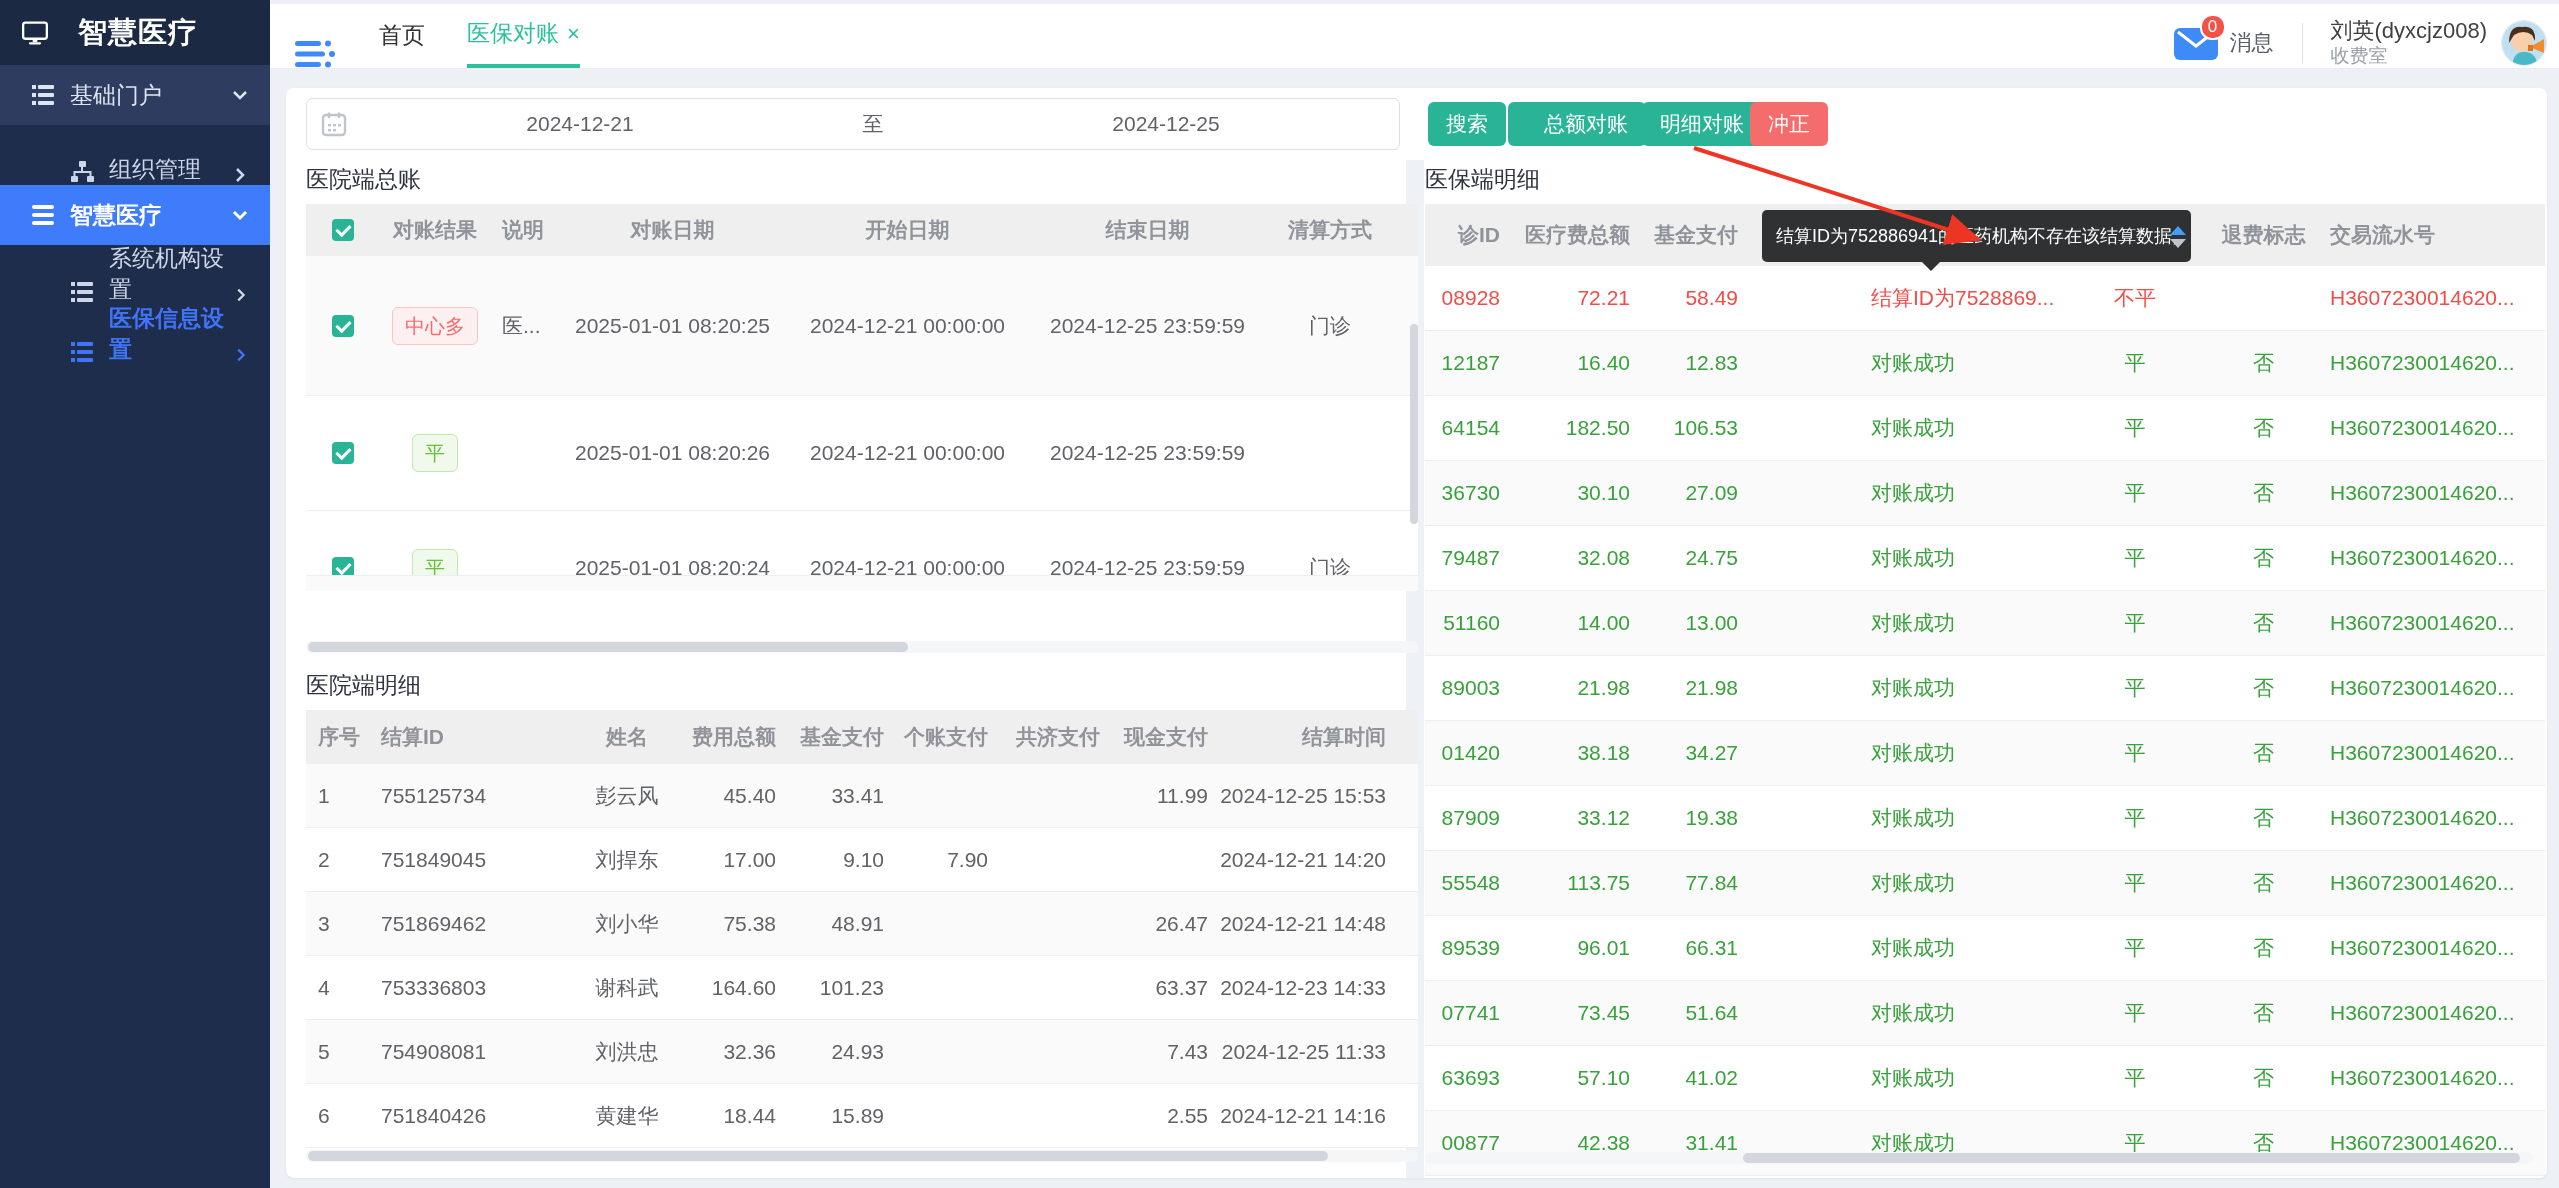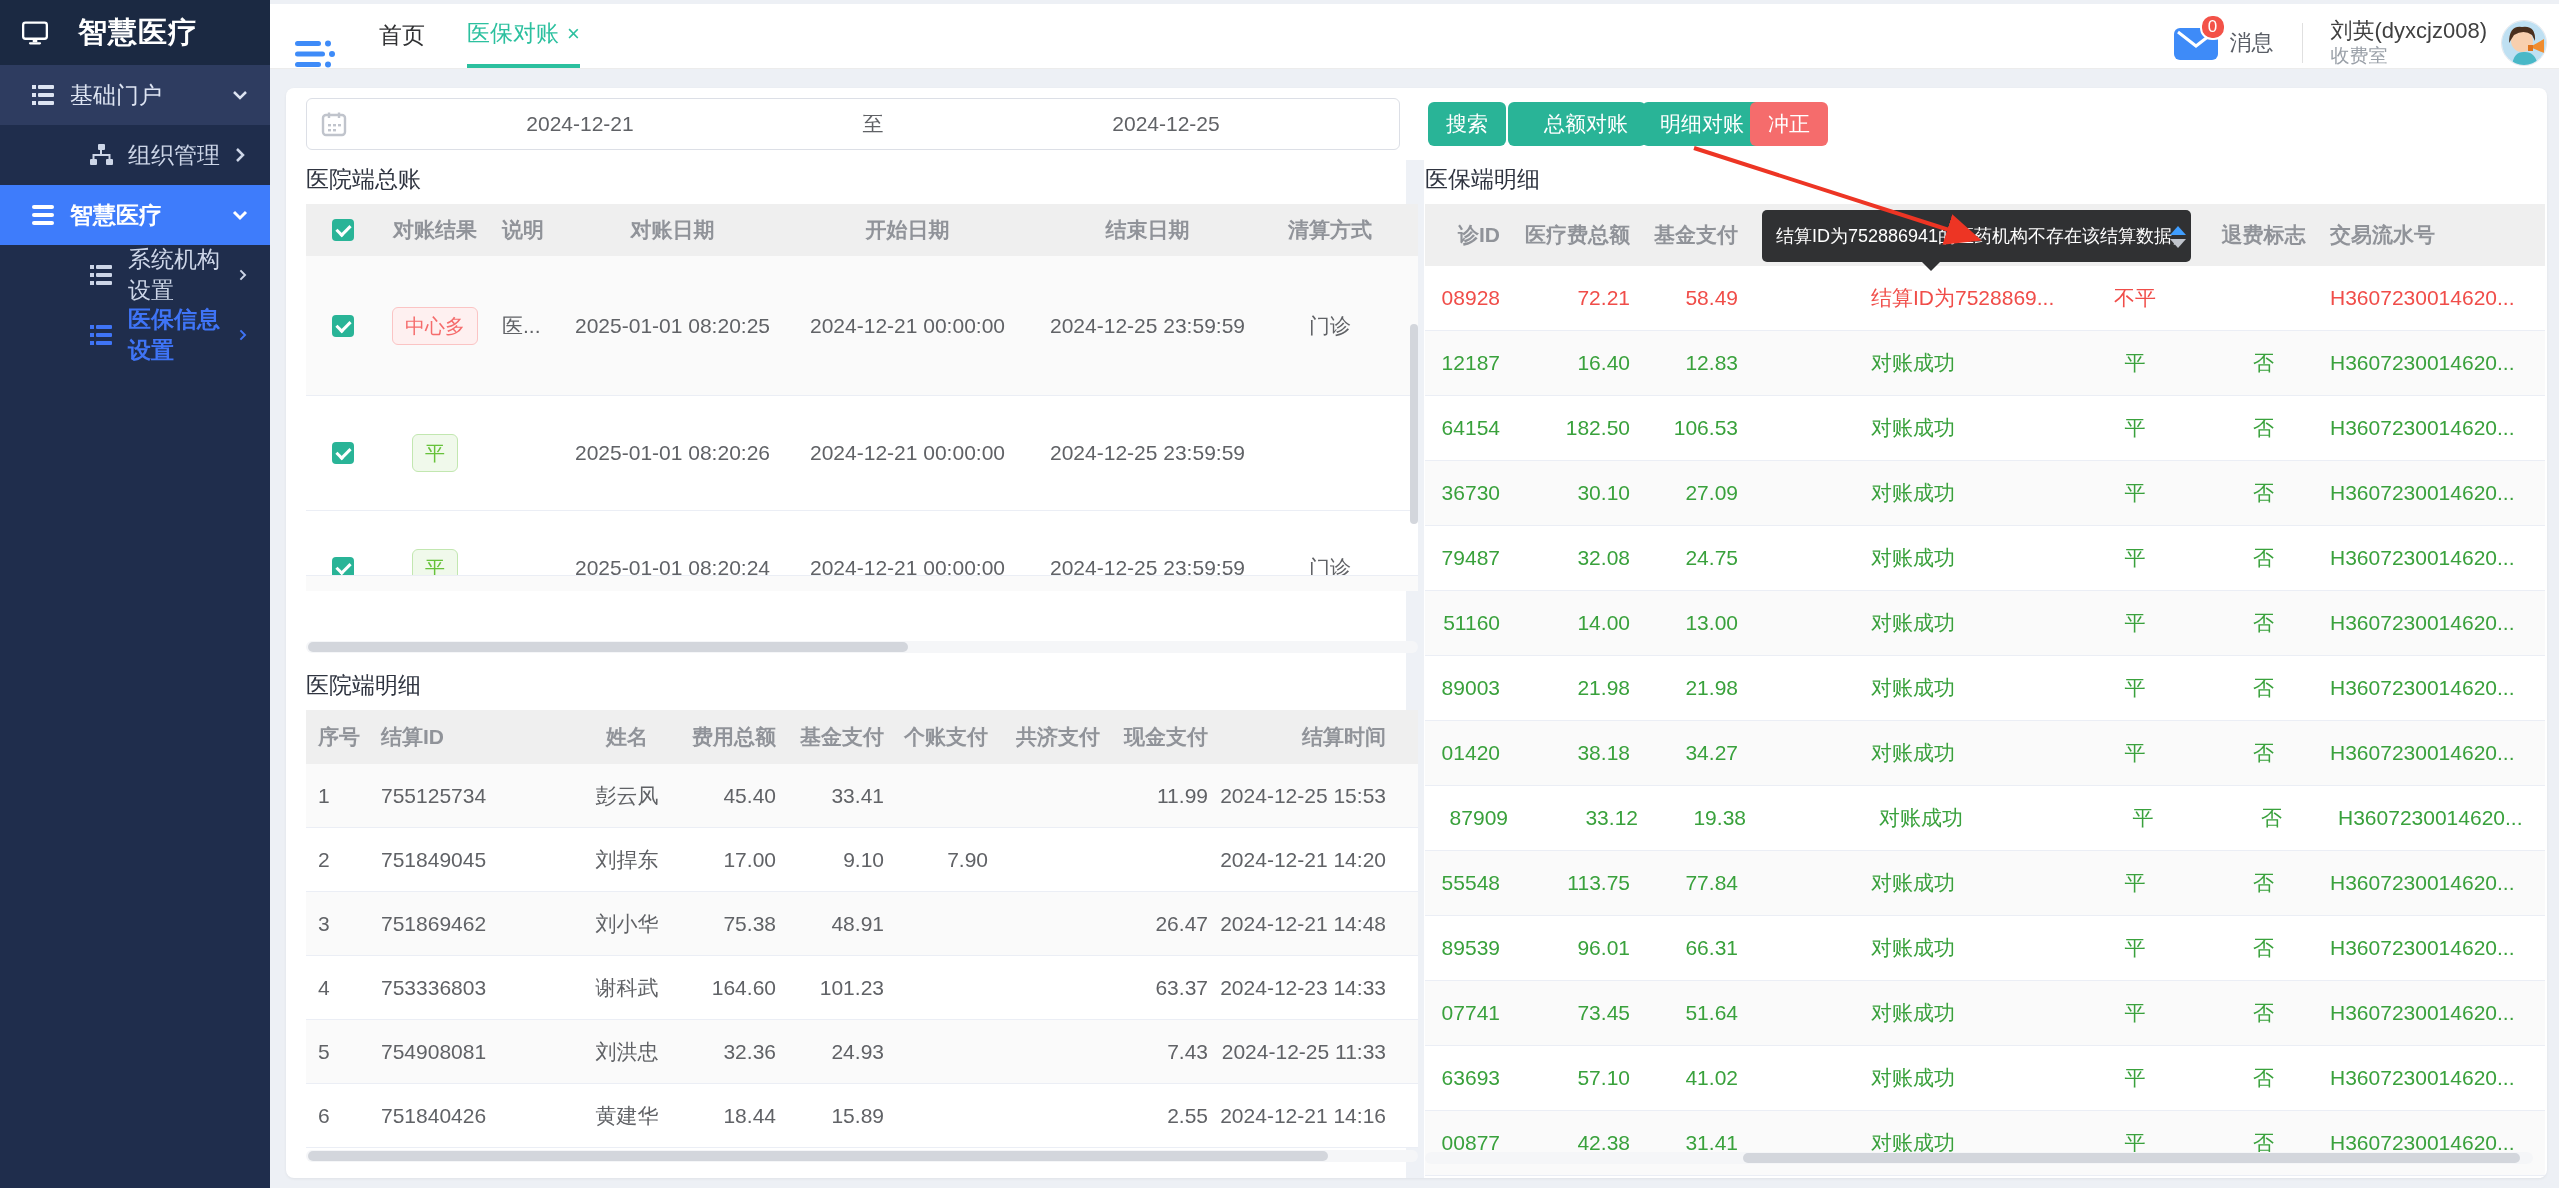--- a/index.html
+++ b/index.html
@@ -6,21 +6,21 @@
   html,body { width:2559px; height:1188px; overflow:hidden;
     font-family:"Liberation Sans", sans-serif; background:#edf0f5; }
   body { position:relative; }
 
   
   .sidebar { position:absolute; left:0; top:0; width:270px; height:1188px; background:#1f2d4c; z-index:5; }
   .logo { height:65px; background:#1b2942; display:flex; align-items:center; padding-left:22px; gap:16px; }
   .logo-text { color:#fff; font-size:29px; font-weight:bold; letter-spacing:1px; }
   .nav-item { height:60px; display:flex; align-items:center; padding:0 20px 0 30px; color:#dde4f2; font-size:23px; cursor:pointer; }
   .nav-item .chev { margin-left:auto; }
-  .nav-item.lvl2 { padding-left:88px; color:#cdd6e8; }
+  .nav-item.lvl2 { padding-left:69px; color:#cdd6e8;align-items:flex-end; }
   .nav-item.open-parent { background:#2e3c60; }
   .nav-item.active-parent { background:var(--sidebar-active); color:#fff; font-weight:bold; }
   .nav-item.active-child { color:var(--sidebar-child-active); font-weight:bold; }
   .nav-ic { width:26px; height:26px; margin-right:14px; flex:0 0 auto; }
 
   
   .topbar { position:absolute; left:270px; top:4px; width:2289px; height:65px; background:#fff; border-bottom:1px solid #ececec; display:flex; align-items:flex-end; z-index:4; }
   .burger { margin-left:25px; width:42px; cursor:pointer; }
   .tab { font-size:23px; color:#303133; margin-left:42px; cursor:pointer; height:65px; display:flex; align-items:center; }
   .tab.active { color:var(--teal-tab); border-bottom:4px solid var(--teal-tab); }
@@ -507,21 +507,21 @@
         <div class="td al-r" style="width: 87px; flex: 0 0 87px;">01420</div>
         <div class="td al-r" style="width: 130px; flex: 0 0 130px;">38.18</div>
         <div class="td al-r" style="width: 108px; flex: 0 0 108px;">34.27</div>
         <div class="td al-c" style="width: 109px; flex: 0 0 109px;"></div>
         <div class="td al-l" style="width: 202px; flex: 0 0 202px;">对账成功</div>
         <div class="td al-c" style="width: 148px; flex: 0 0 148px;">平</div>
         <div class="td al-c" style="width: 109px; flex: 0 0 109px;">否</div>
         <div class="td al-l" style="width: 227px; flex: 0 0 227px;">H3607230014620...</div>
       </div>
       <div class="tr">
-        <div class="td al-r" style="width: 87px; flex: 0 0 87px; margin-left: 8px;">87909</div>
+        <div class="td al-r" style="width: 87px; flex: 0 0 87px;">87909</div>
         <div class="td al-r" style="width: 130px; flex: 0 0 130px;">33.12</div>
         <div class="td al-r" style="width: 108px; flex: 0 0 108px;">19.38</div>
         <div class="td al-c" style="width: 109px; flex: 0 0 109px;"></div>
         <div class="td al-l" style="width: 202px; flex: 0 0 202px;">对账成功</div>
         <div class="td al-c" style="width: 148px; flex: 0 0 148px;">平</div>
         <div class="td al-c" style="width: 109px; flex: 0 0 109px;">否</div>
         <div class="td al-l" style="width: 227px; flex: 0 0 227px;">H3607230014620...</div>
       </div>
       <div class="tr">
         <div class="td al-r" style="width: 87px; flex: 0 0 87px;">55548</div>

